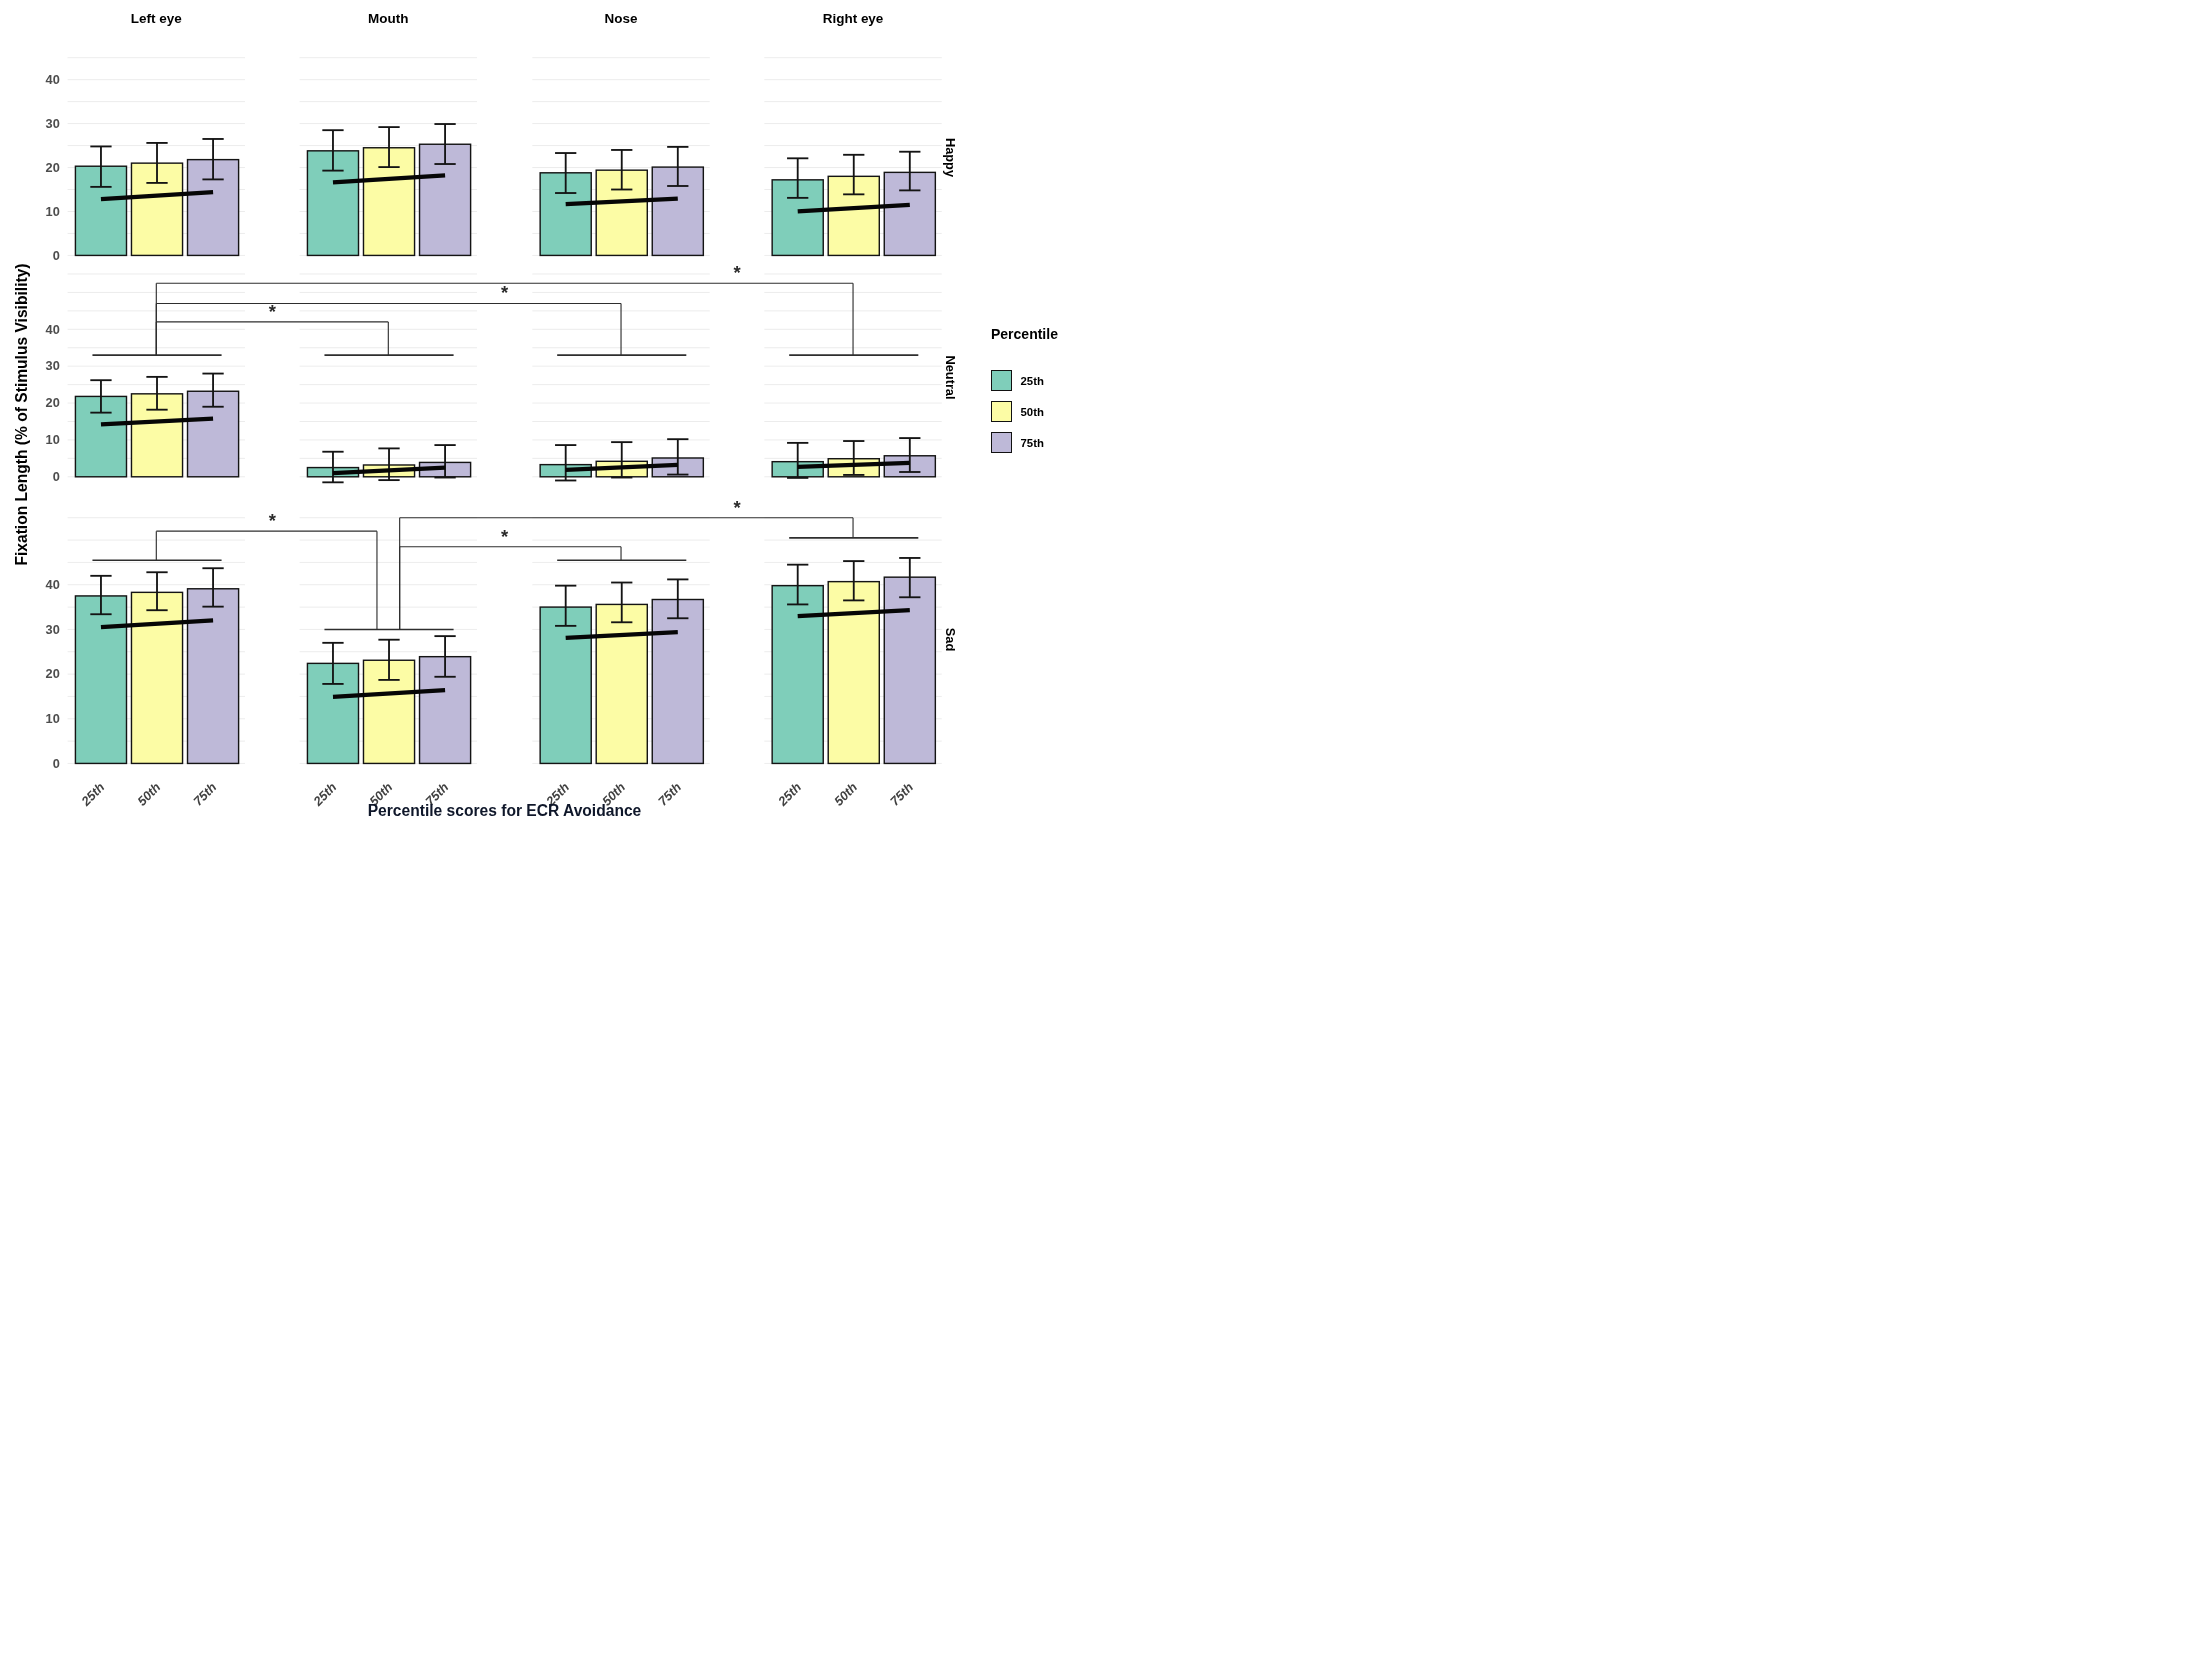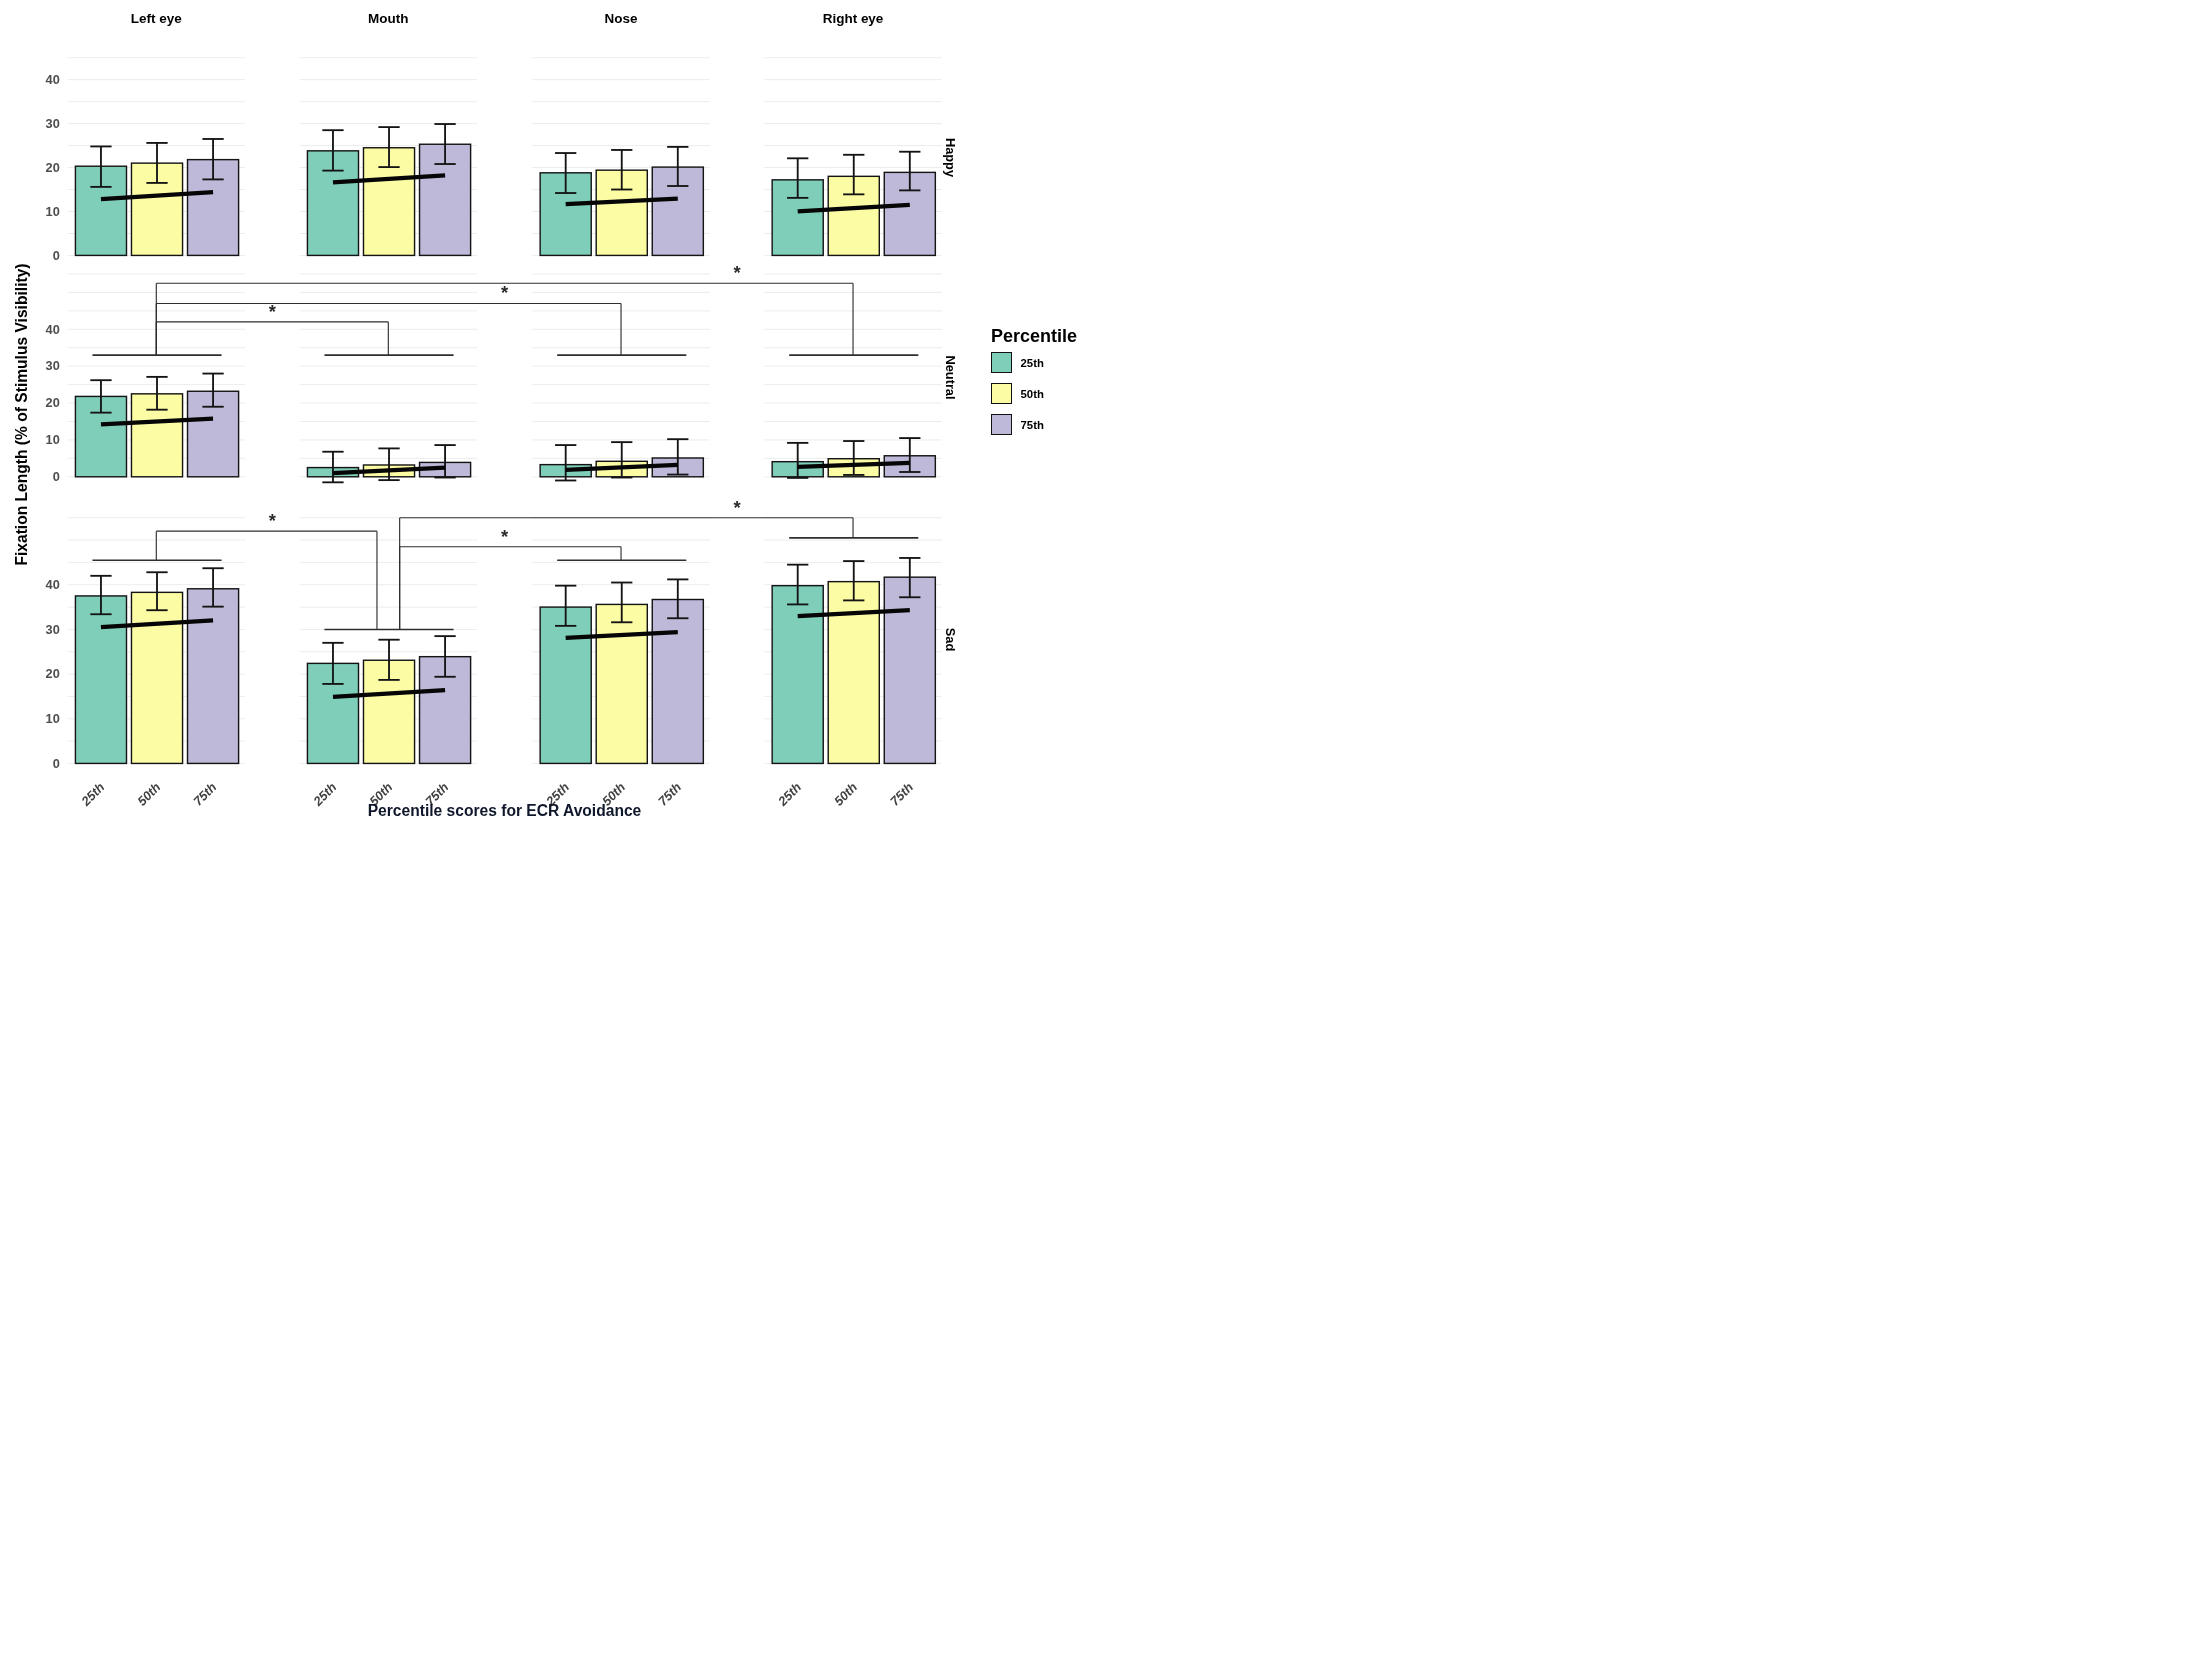--- a/index.html
+++ b/index.html
@@ -14,21 +14,21 @@
   .xtitle{
     position:absolute;left:0;top:802px;width:1009px;text-align:center;
     font-size:15.6px;font-weight:bold;color:#0f172a;
   }
   .strip-label{
     position:absolute;width:99px;height:17px;text-align:center;
     transform:rotate(90deg);
     font-size:12.8px;font-weight:bold;color:#000;line-height:17px;
   }
   .legend{position:absolute;left:991px;top:326px;width:111px;}
-  .legend-title{font-size:18px;font-weight:bold;color:#000;margin-bottom:5px;}
+  .legend-title{font-size:14px;font-weight:bold;color:#000;margin-bottom:28px;}
   .legend-item{display:flex;align-items:center;margin-bottom:10px;}
   .legend-swatch{width:21px;height:21px;border:1.4px solid #111;box-sizing:border-box;margin-right:8.5px;flex:none;}
   .legend-label{font-size:11.4px;font-weight:bold;color:#000;}
 </style>
 </head>
 <body>
 
 <div class="fig">
   <svg id="chart-svg" width="1103" height="828" viewBox="0 0 1554 1167">
       <line x1="95" x2="345" y1="360" y2="360" stroke="#e8e8e8" stroke-width="1.2"></line>

